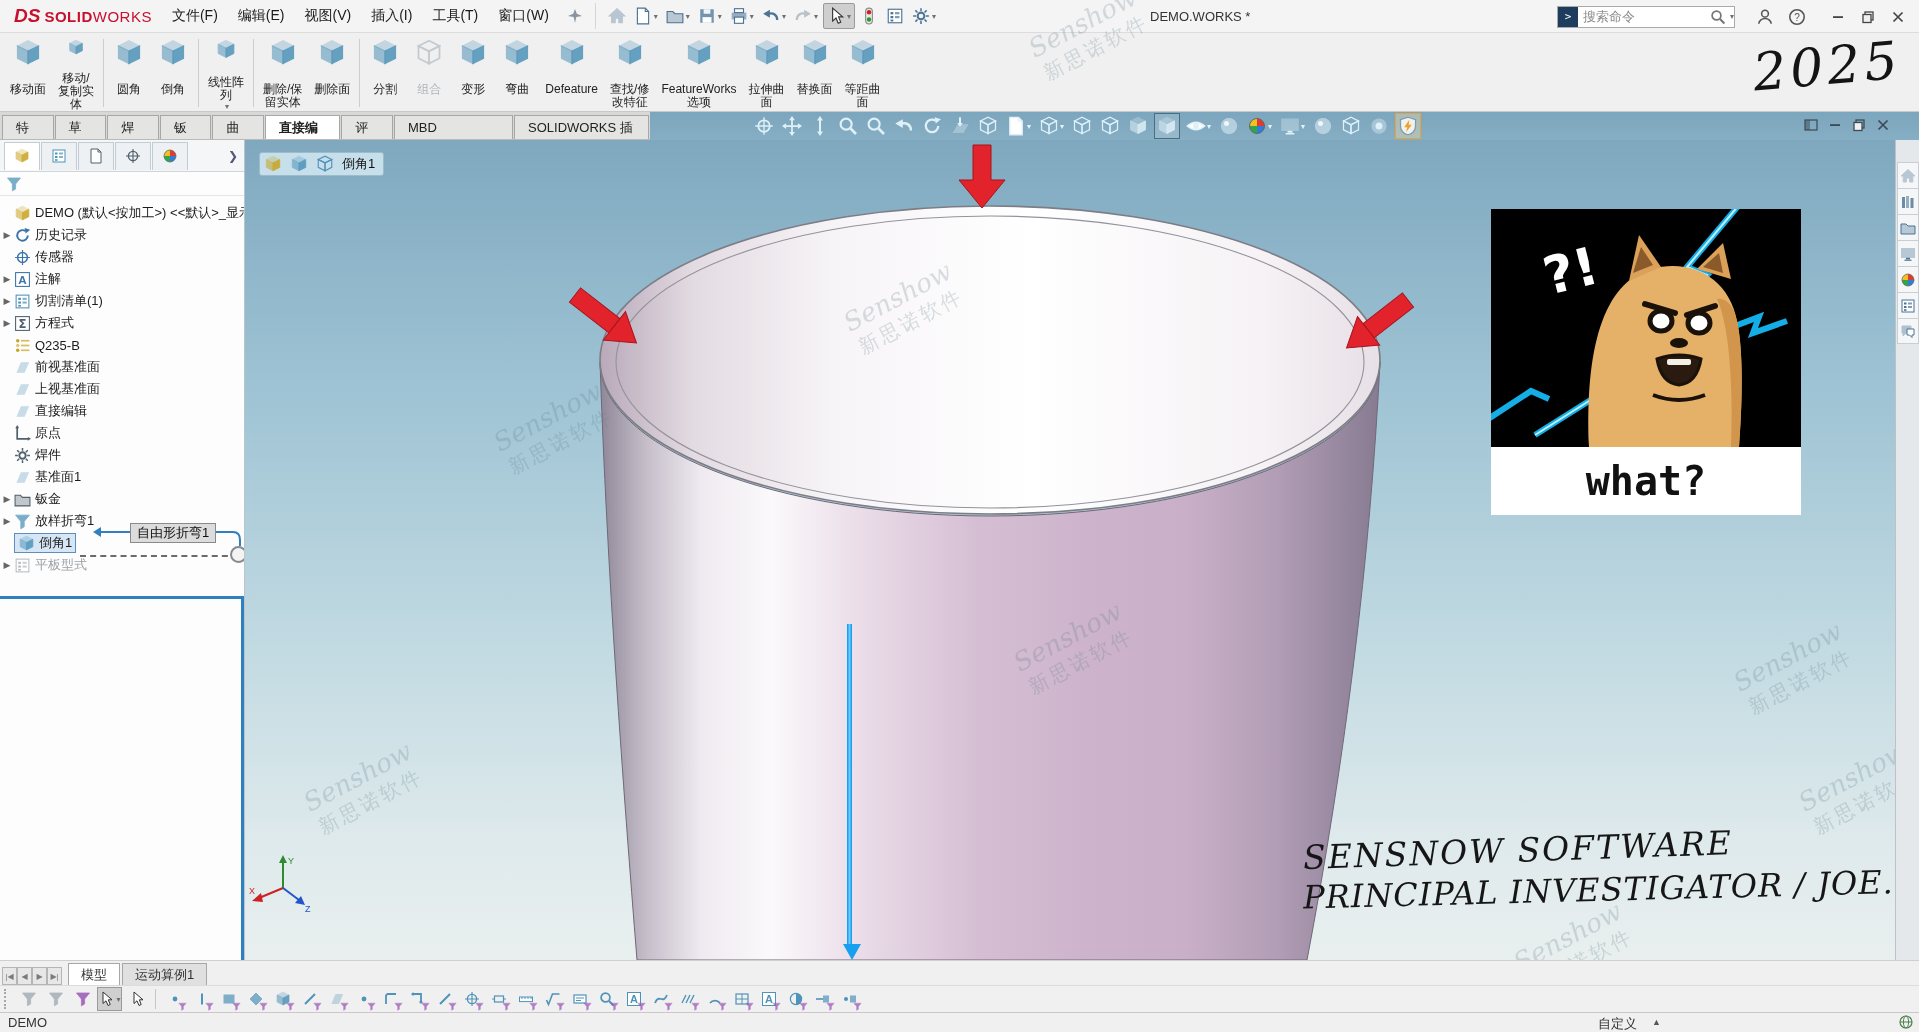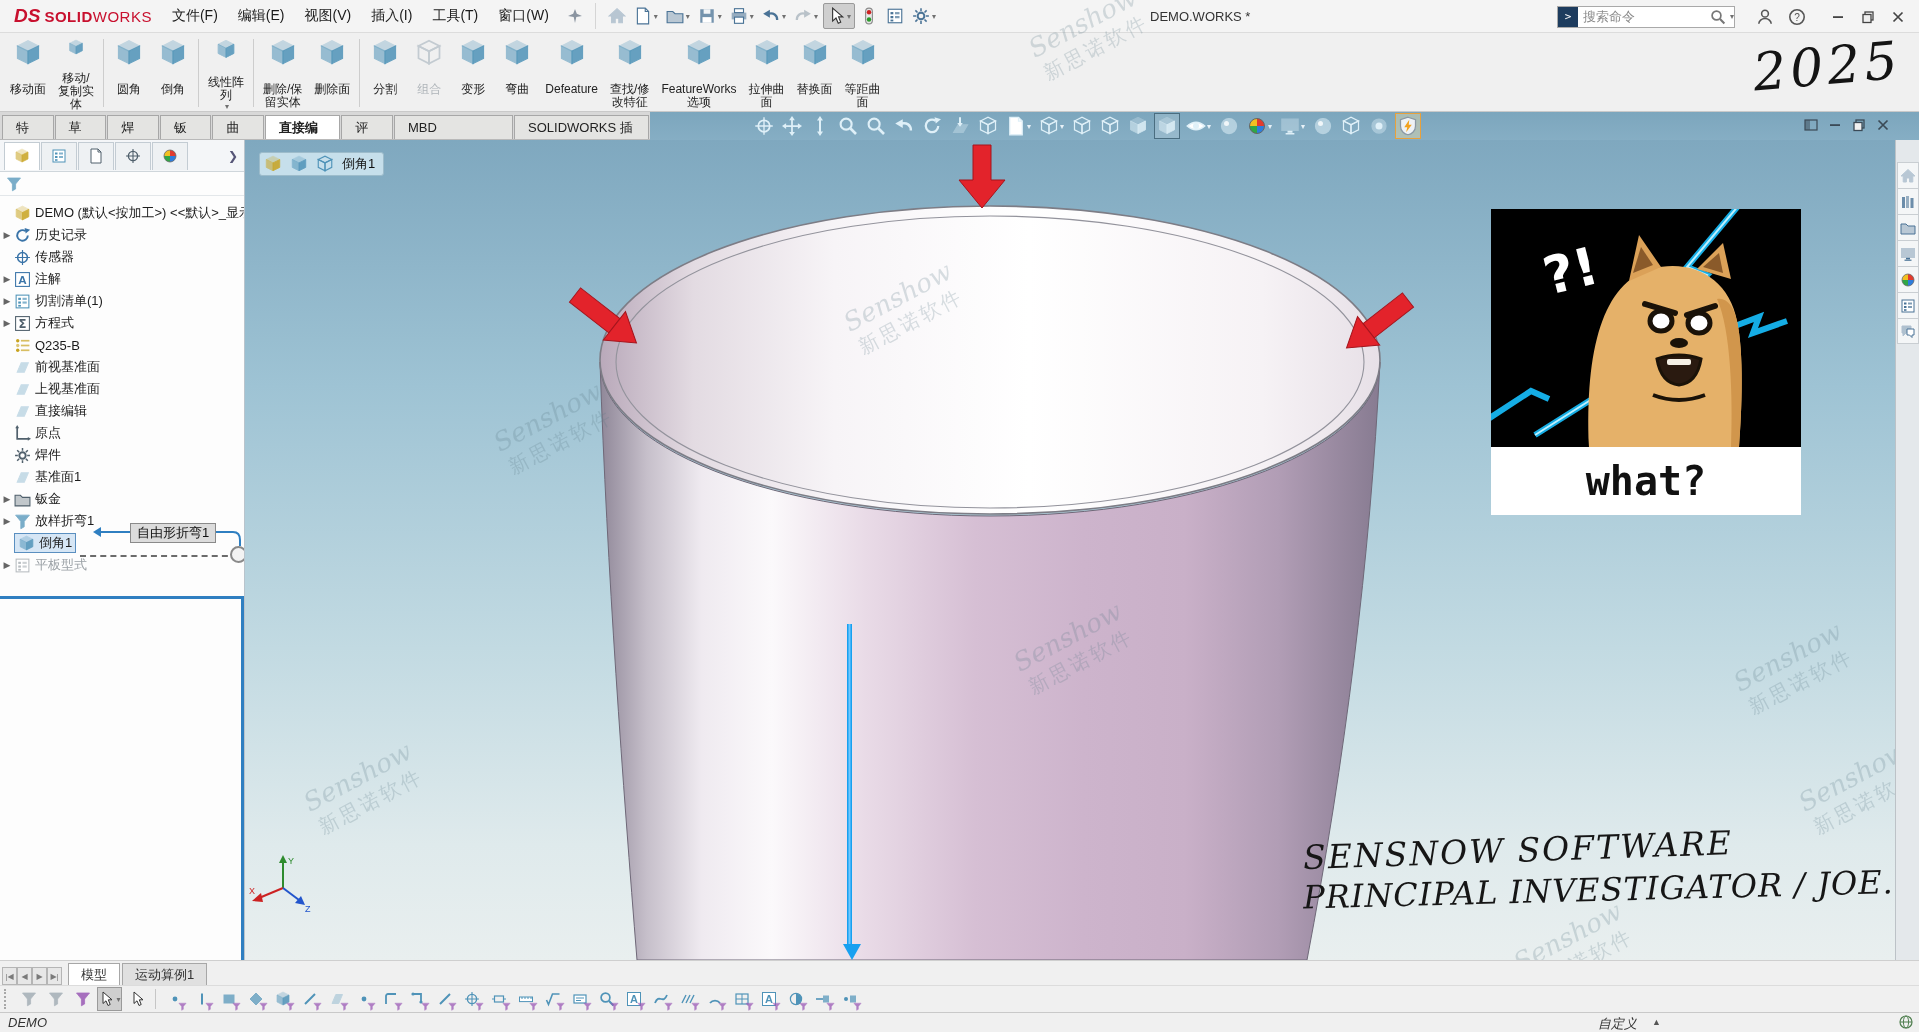--- a/index.html
+++ b/index.html
@@ -124,21 +124,21 @@
   
   .filterbar { position:absolute; left:0; top:985px; width:1919px; height:27px; background:#f0f0f0; display:flex; align-items:center; border-top:1px solid #dcdcdc; padding-left:4px; }
   .grip { width:5px; height:20px; border-left:2px dotted #a8a8a8; margin-right:6px; }
   .fbtn { position:relative; width:25px; height:24px; display:flex; align-items:center; justify-content:center; color:#4f93b8; margin:0 1px; }
   .fbtn.gray { color:#9aa6ae; } .fbtn.purple { color:#8e44ad; }
   .fbtn.sel { background:#cfcfcf; border:1px solid #9a9a9a; }
   .fbtn .mini-funnel { position:absolute; right:0px; bottom:0px; width:9px; height:9px; color:#9b59b6; }
   .fsep { width:1px; height:20px; background:#c6c6c6; margin:0 5px; }
 
   
-  .statusbar { position:absolute; left:0; top:1012px; width:1919px; height:20px; background:#f0f0f0; border-top:1px solid #c9c9c9; font-size:13px; color:#333;font-style:italic; }
+  .statusbar { position:absolute; left:0; top:1012px; width:1919px; height:20px; background:#f0f0f0; border-top:1px solid #c9c9c9; font-size:13px; color:#333; }
   .sb-left { position:absolute; left:8px; top:2px; }
   .sb-edit { position:absolute; left:1395px; top:19px; }
   .sb-custom { position:absolute; left:1598px; top:2px; }
   .sb-caret { position:absolute; left:1652px; top:4px; font-size:9px; color:#555; }
   .sb-globe { position:absolute; right:5px; top:1px; color:#4f7f4f; }
 </style>
 </head>
 <body>
 
 <svg width="0" height="0" style="position:absolute">

